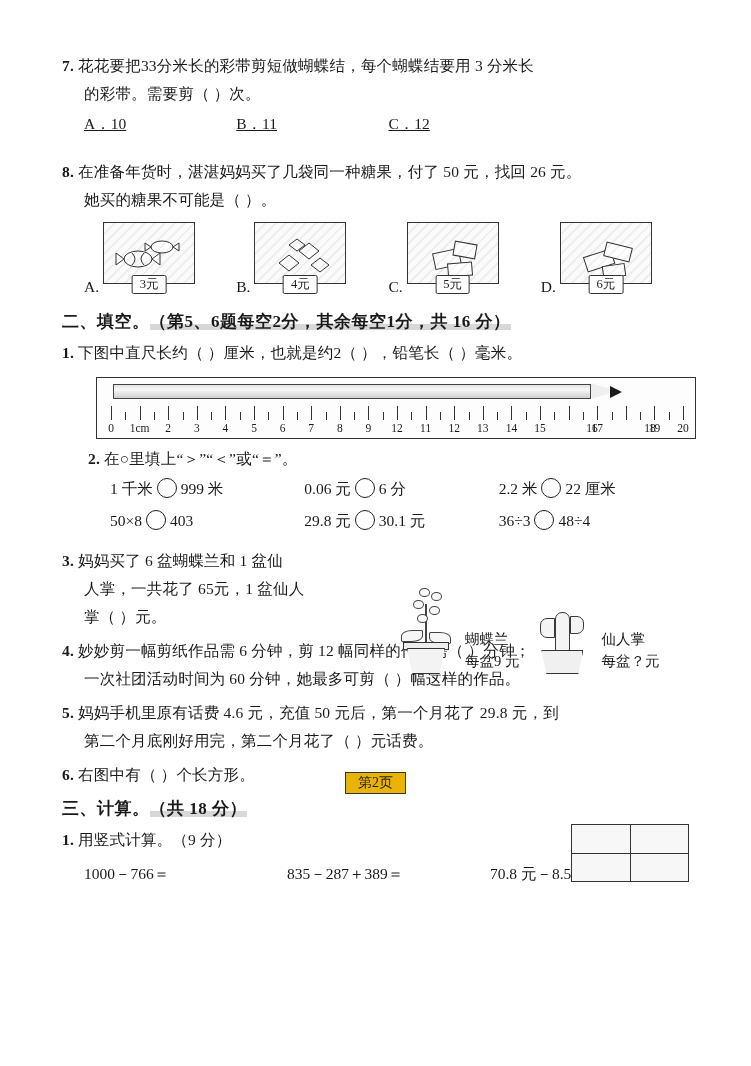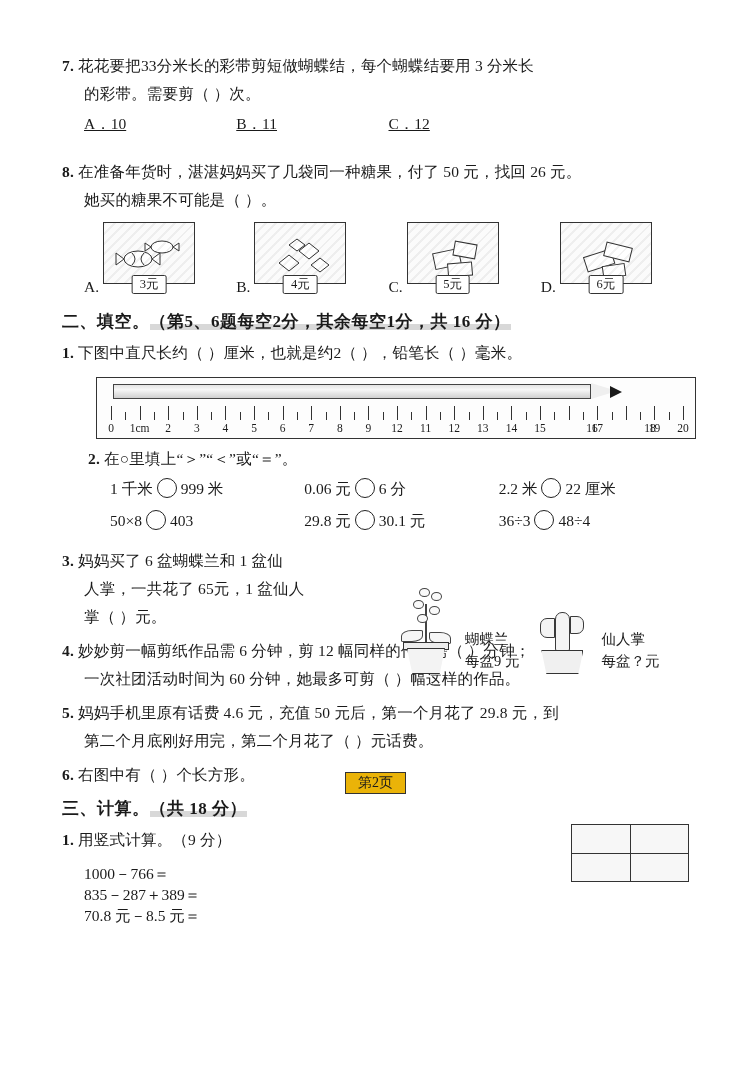--- a/index.html
+++ b/index.html
@@ -287,21 +287,20 @@
     position: absolute;
     top: 50%; left: 0; right: 0;
     height: 1.3px; background: #333;
   }
 
   .calc-row {
     display: flex;
     padding-left: 22px;
     font-size: 15.5px;
     margin-top: 10px;
-    flex-direction: column;
   }
   .calc-row > span { width: 33.33%; }
 
   .footer {
     position: absolute;
     left: 0; right: 0;
     bottom: 18px;
     text-align: center;
     font-size: 14px;
   }

